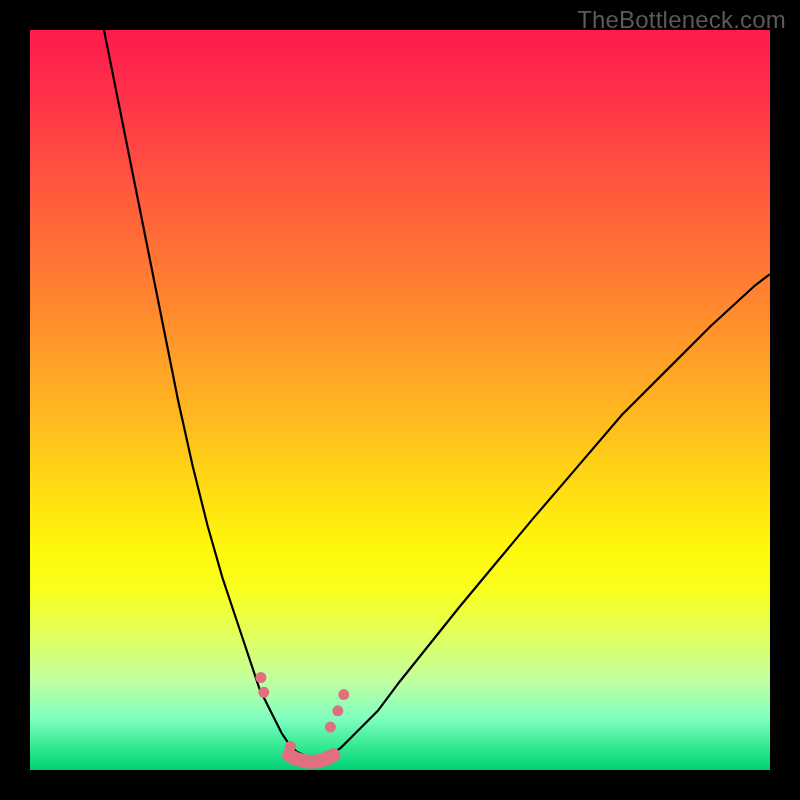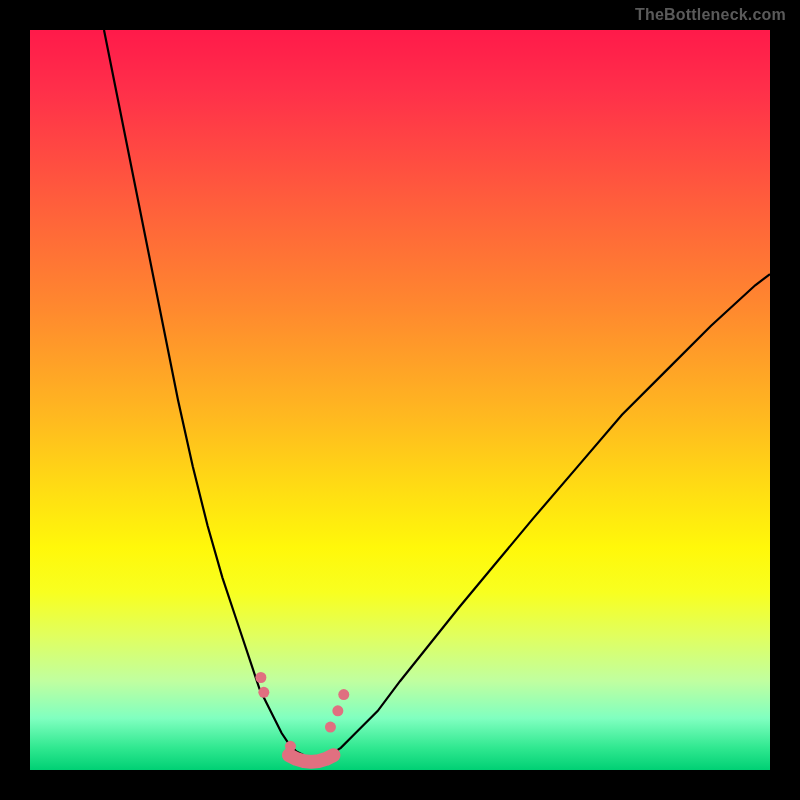--- a/index.html
+++ b/index.html
@@ -36,22 +36,22 @@
       #c0ffa0 88%,
       #80ffc0 93%,
       #30e890 97%,
       #00d074 100%);
   }
   .watermark {
     position: absolute;
     top: 6px;
     right: 14px;
     color: #5a5a5a;
-    font-size: 16px;
-    font-weight: 700;
+    font-size: 24px;
+    font-weight: 400;
     letter-spacing: 0.2px;
     user-select: none;
     margin-left: 11px;
   }
   svg.overlay {
     position: absolute;
     left: 30px;
     top: 30px;
     width: 740px;
     height: 740px;

